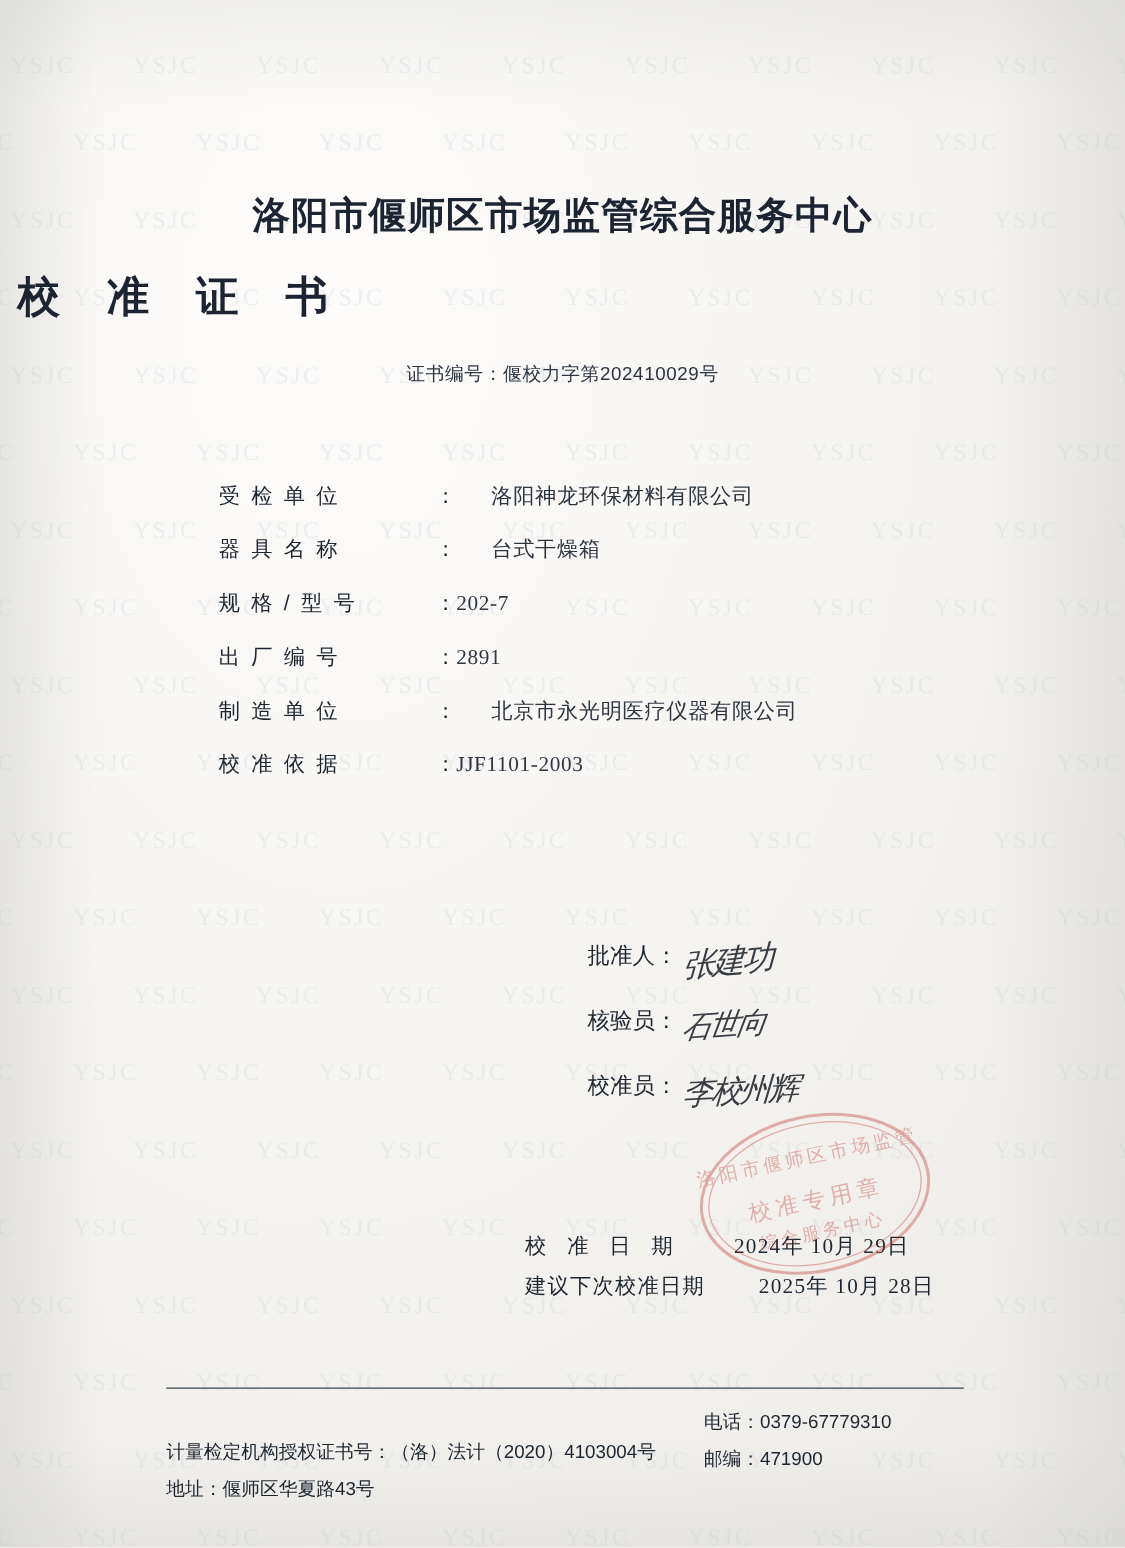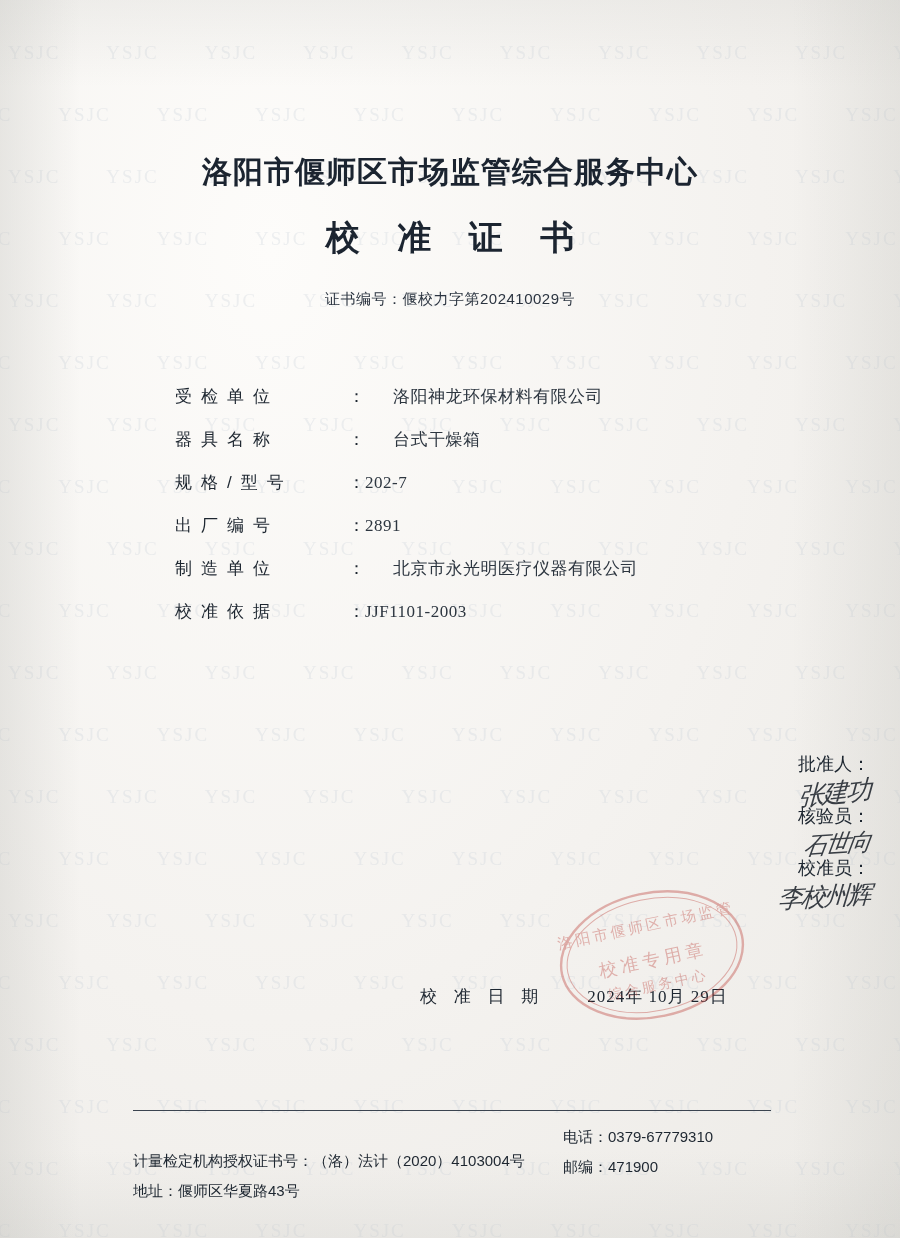--- a/index.html
+++ b/index.html
@@ -78,21 +78,20 @@
     font-weight: bold;
     font-size: 30px;
     letter-spacing: 1px;
     color: #1b2430;
   }
   .doc-title {
     position: absolute;
     top: 215px;
     left: 0;
     width: 900px;
-    text-align: center;
     font-family: "Liberation Sans", sans-serif;
     font-weight: bold;
     font-size: 34px;
     letter-spacing: 14px;
     text-indent: 14px;
     color: #1b2430;
   }
   .cert-no {
     position: absolute;
     top: 290px;
@@ -143,23 +142,22 @@
 
   
   .signatures {
     position: absolute;
     top: 752px;
     left: 470px;
     width: 400px;
   }
   .sig-row {
     display: flex;
-    align-items: flex-end;
+    align-items: flex-start;
     height: 52px;
-    flex-direction: column;
   }
   .sig-label {
     font-size: 18px;
     color: #1d2630;
     white-space: nowrap;
   }
   .sig-mark {
     position: relative;
     margin-left: 4px;
     font-family: "Liberation Serif", serif;
@@ -577,20 +575,24 @@
         <span class="sig-label">校准员：</span>
         <span class="sig-mark s3">李校州辉</span>
       </div>
     </div>
 
     <div class="dates">
       <div class="date-row">
         <span class="date-label">校 准 日 期</span>
         <span class="date-value">2024年 10月 29日</span>
       </div>
+      <div class="date-row">
+        <span class="date-label tight">建议下次校准日期</span>
+        <span class="date-value">2025年 10月 28日</span>
+      </div>
     </div>
 
     <div class="footer-rule"></div>
 
     <div class="footer">
       <div class="footer-row">
         <span class="footer-left">计量检定机构授权证书号：（洛）法计（2020）4103004号</span>
         <span class="footer-right">电话：0379-67779310</span>
       </div>
       <div class="footer-row">

